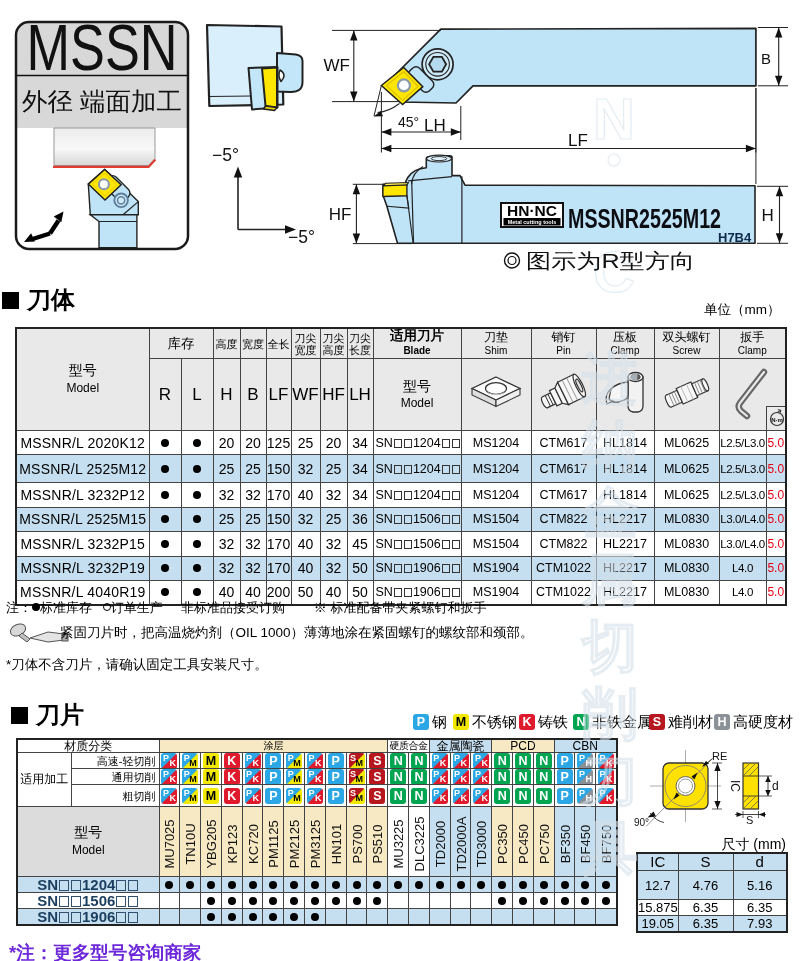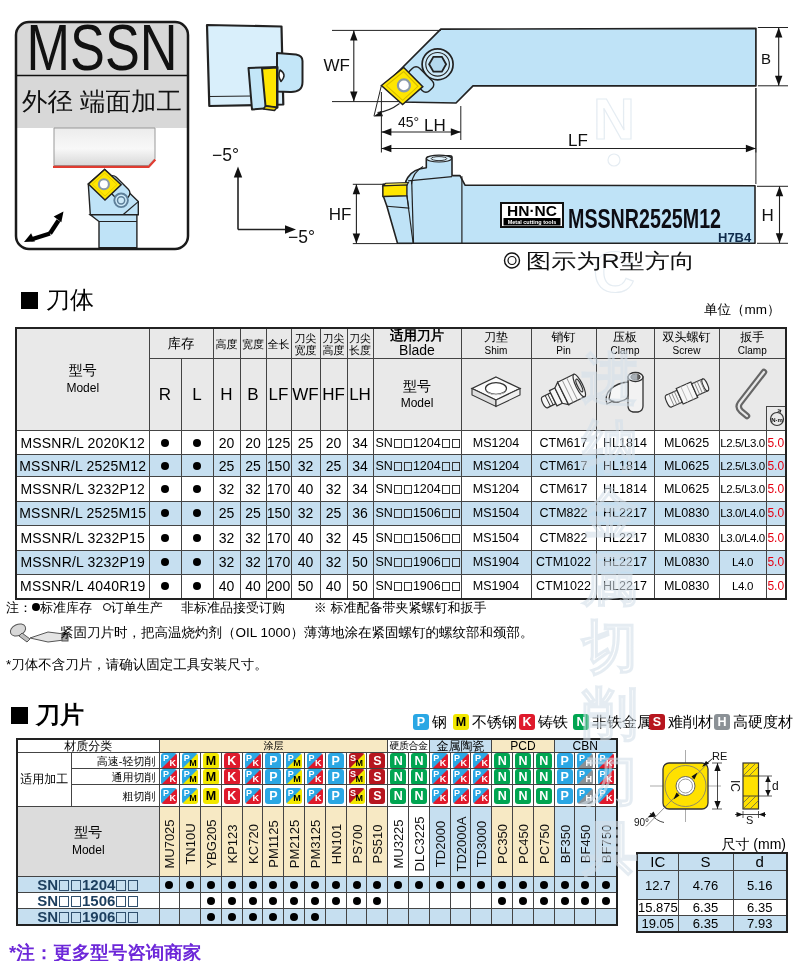--- a/index.html
+++ b/index.html
@@ -15,21 +15,21 @@
 .ic{display:inline-block;width:16px;height:16px;border-radius:3px;position:relative;vertical-align:middle;margin:-1px 0;font-weight:bold}
 .ic b{position:absolute;font:bold 9px/9px "Liberation Sans",sans-serif;color:#fff}
 .ic .c{font:bold 12.5px/16px "Liberation Sans",sans-serif}
 .ic .c{left:0;right:0;top:0;text-align:center}
 .ic .tl{left:1.5px;top:1px}.ic .br{right:1.5px;bottom:1px}
 .k{color:#000 !important}
 .vt{position:absolute;left:50%;top:calc(50% + 2px);transform:translate(-50%,-50%) rotate(-90deg);white-space:nowrap;font-size:13px;color:#111}
 </style></head>
 <body>
 
-<div class="abs" style="left:21px;top:284px;font-size:24px;font-weight:normal;color:#000"><span class="sq" style="width:17px;height:17px;margin-right:8px;vertical-align:-1px"></span>刀体</div>
+<div class="abs" style="left:2px;top:284px;font-size:24px;font-weight:bold;color:#000"><span class="sq" style="width:17px;height:17px;margin-right:8px;vertical-align:-1px"></span>刀体</div>
 <div class="abs" style="left:704px;top:301px;font-size:13.5px;color:#000">单位（mm）</div>
 <div class="abs" style="left:11px;top:699px;font-size:24px;font-weight:bold;color:#000"><span class="sq" style="width:17px;height:17px;margin-right:8px;vertical-align:-1px"></span>刀片</div>
 <table class="abs" style="left:15px;top:327px;width:770px">
     <colgroup>
       <col style="width:133px">
       <col style="width:32px">
       <col style="width:32px">
       <col style="width:27px">
       <col style="width:26px">
       <col style="width:25px">
@@ -47,21 +47,21 @@
     <tbody>
       <tr style="height:26px" class="hrow">
         <td rowspan="2" style="font-size:14px;line-height:17px">型号<br><span style="font-size:12px">Model</span></td>
         <td colspan="2" style="font-size:13.5px">库存</td>
         <td style="font-size:11px;line-height:12px">高度</td>
         <td style="font-size:11px;line-height:12px">宽度</td>
         <td style="font-size:11px;line-height:12px">全长</td>
         <td style="font-size:11px;line-height:12px">刀尖<br>宽度</td>
         <td style="font-size:11px;line-height:12px">刀尖<br>高度</td>
         <td style="font-size:11px;line-height:12px">刀尖<br>长度</td>
-        <td style="font-size:13.5px;line-height:14px;font-weight:bold">适用刀片<br><span style="font-weight:normal;font-size:14px">Blade</span></td>
+        <td style="font-size:13.5px;line-height:14px;font-weight:bold">适用刀片<br><span style="font-weight:bold;font-size:10px">Blade</span></td>
         <td style="font-size:12px;line-height:13px">刀垫<br><span style="font-size:10px">Shim</span></td>
         <td style="font-size:12px;line-height:13px">销钉<br><span style="font-size:10px">Pin</span></td>
         <td style="font-size:12px;line-height:13px">压板<br><span style="font-size:10px">Clamp</span></td>
         <td style="font-size:12px;line-height:13px">双头螺钉<br><span style="font-size:10px">Screw</span></td>
         <td colspan="2" style="font-size:12px;line-height:13px">扳手<br><span style="font-size:10px">Clamp</span></td>
       </tr>
       <tr style="height:72px" class="hrow">
         <td style="font-size:17px">R</td>
         <td style="font-size:17px">L</td>
         <td style="font-size:17px">H</td>
@@ -129,21 +129,21 @@
         <td style="font-size:14px">20</td>
         <td style="font-size:14px">34</td>
         <td style="font-size:12.5px;text-align:left;padding-left:2px">SN<span class="bx2"></span><span class="bx2"></span>1204<span class="bx2"></span><span class="bx2"></span></td>
         <td style="font-size:12.5px">MS1204</td>
         <td style="font-size:12.5px">CTM617</td>
         <td style="font-size:12.5px">HL1814</td>
         <td style="font-size:12.5px">ML0625</td>
         <td style="font-size:11.5px;letter-spacing:-0.4px">L2.5/L3.0</td>
         <td style="font-size:12px;color:#e60012">5.0</td>
       </tr>
-      <tr style="height:22px" class="bgB">
+      <tr style="height:28px" class="bgB">
         <td style="font-size:14px;letter-spacing:0.2px">MSSNR/L 2525M12</td>
         <td><span class="dot"></span></td>
         <td><span class="dot"></span></td>
         <td style="font-size:14px">25</td>
         <td style="font-size:14px">25</td>
         <td style="font-size:14px">150</td>
         <td style="font-size:14px">32</td>
         <td style="font-size:14px">25</td>
         <td style="font-size:14px">34</td>
         <td style="font-size:12.5px;text-align:left;padding-left:2px">SN<span class="bx2"></span><span class="bx2"></span>1204<span class="bx2"></span><span class="bx2"></span></td>

